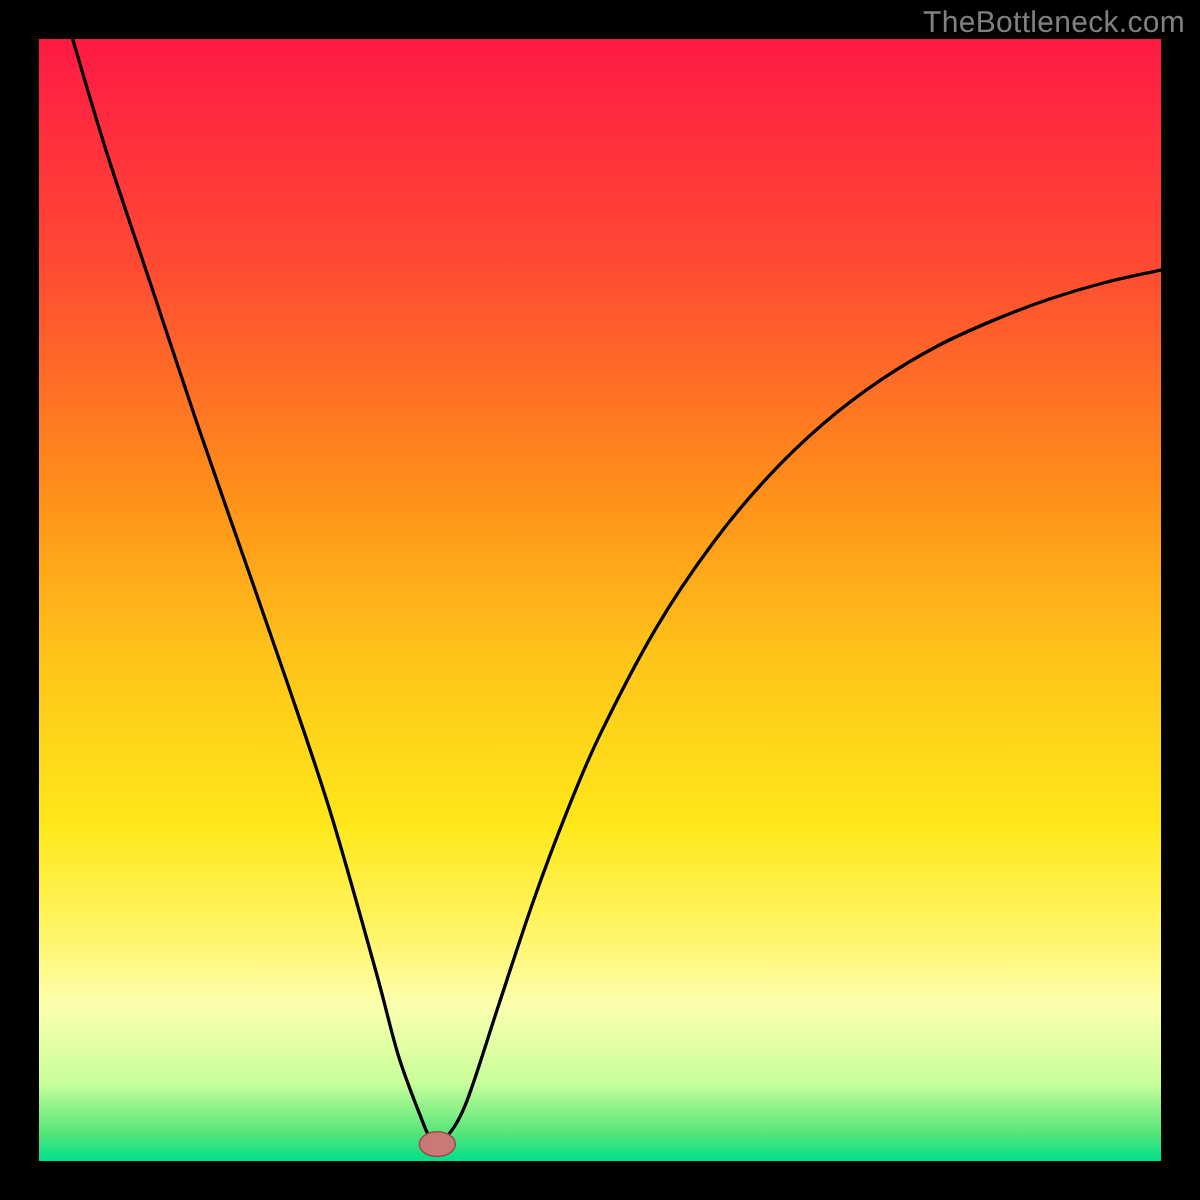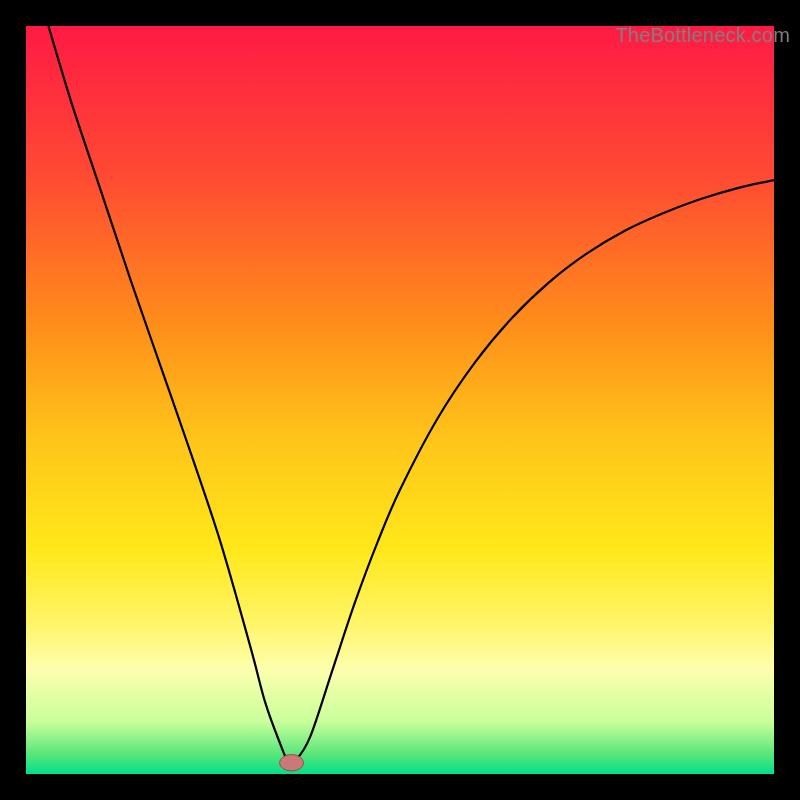--- a/index.html
+++ b/index.html
@@ -19,21 +19,20 @@
   }
   .watermark {
     position: absolute;
     top: 4px;
     right: 10px;
     color: #808080;
     font-size: 20px;
     font-weight: 500;
     letter-spacing: 0.2px;
     z-index: 10;
-    margin-top: 20px;
   }
   .plot-wrap {
     position: absolute;
     left: 26px;
     top: 26px;
     width: 748px;
     height: 748px;
   }
   svg {
     display: block;

